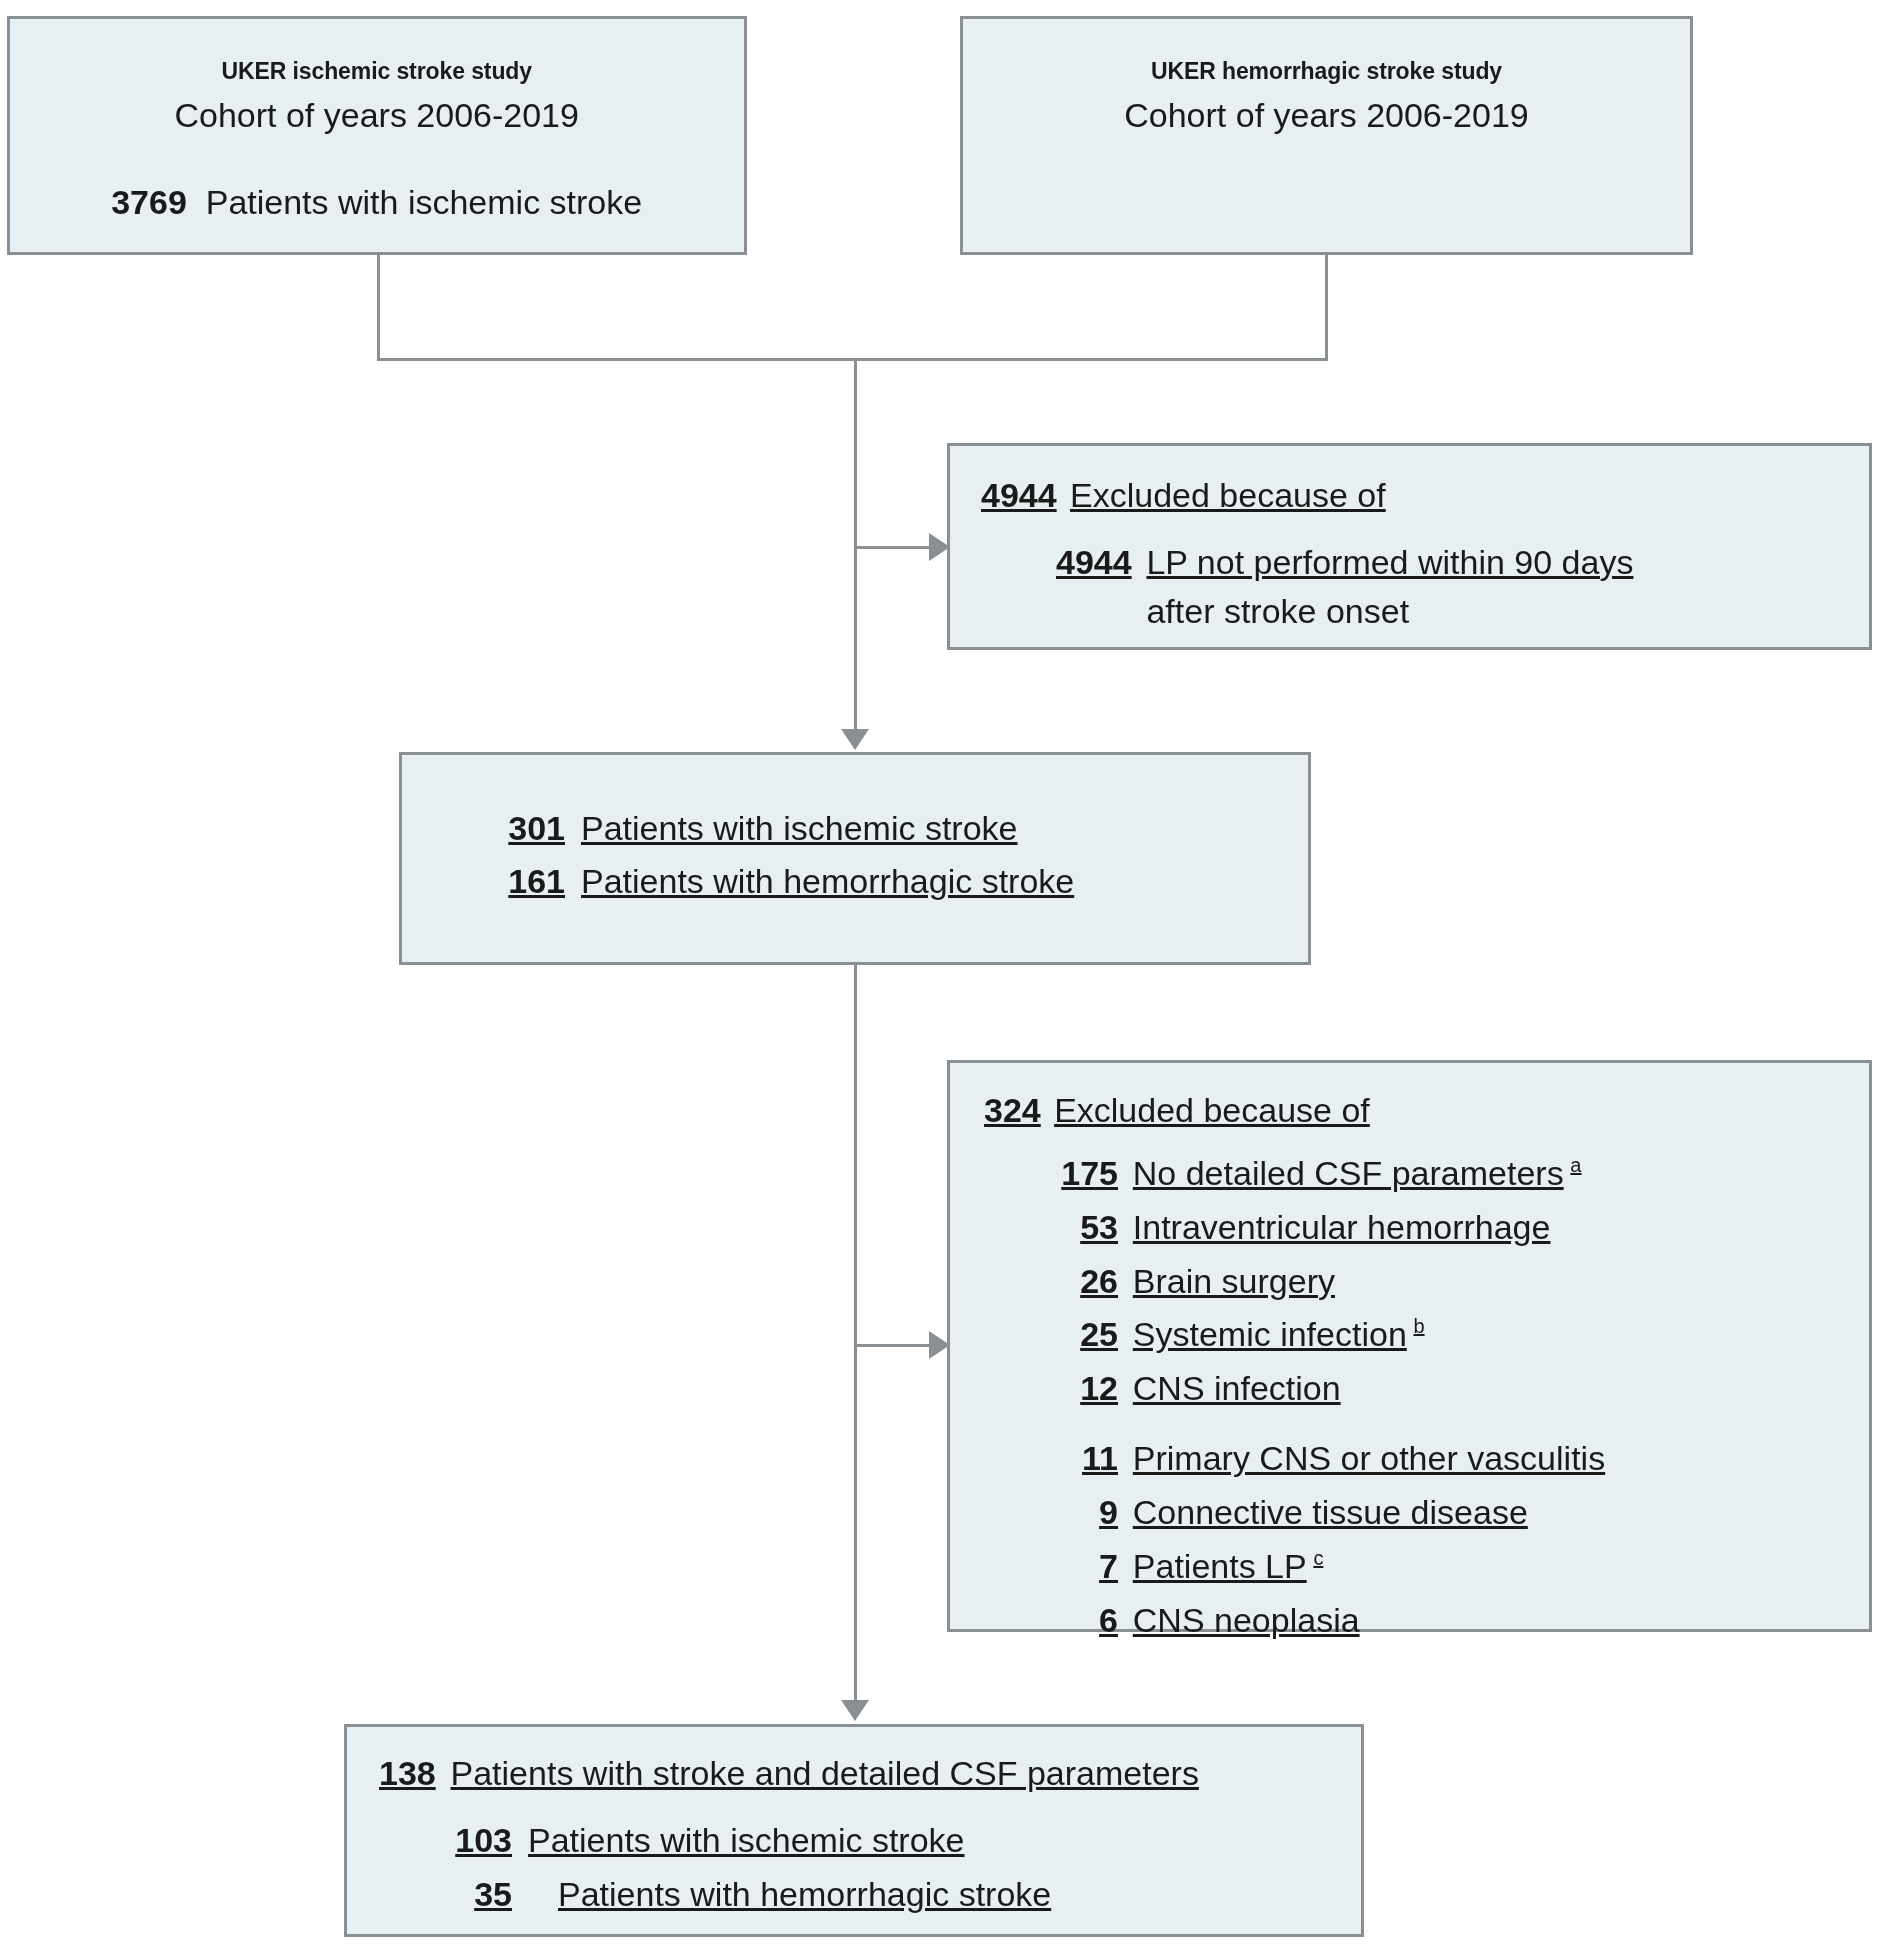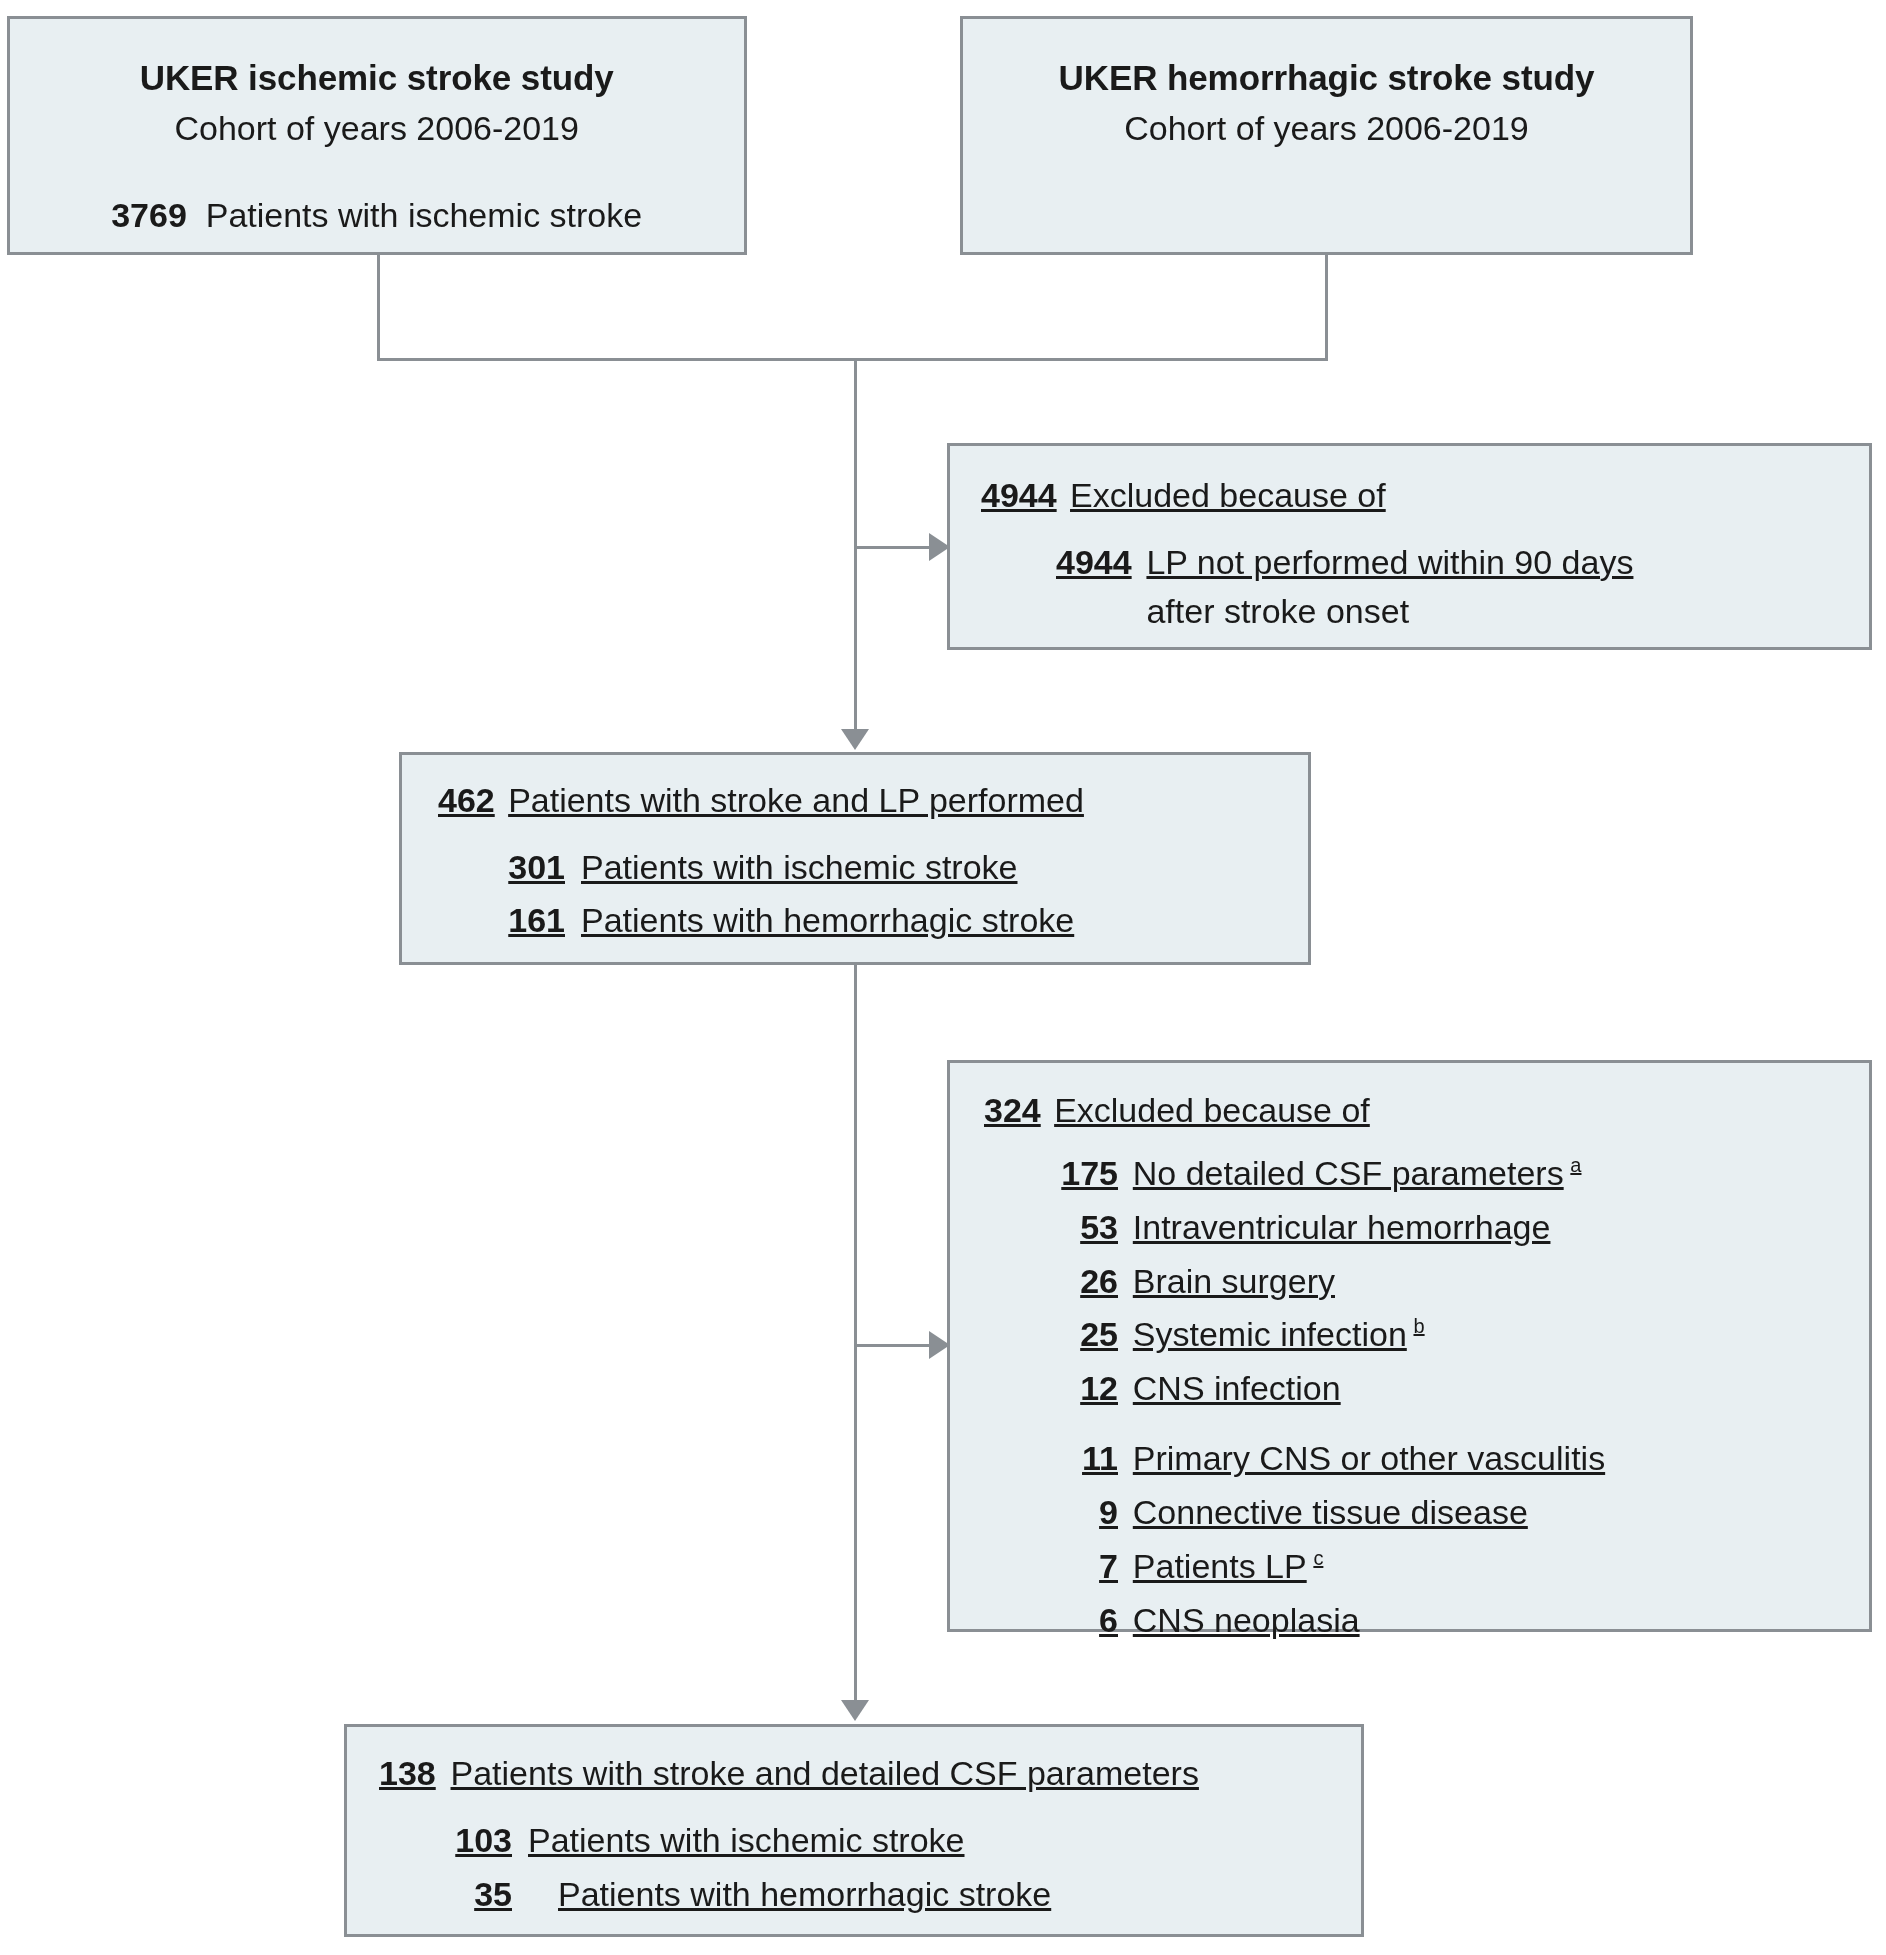--- a/index.html
+++ b/index.html
@@ -42,21 +42,21 @@
     position: absolute;
     width: 0; height: 0;
     border-top: 14px solid transparent;
     border-bottom: 14px solid transparent;
     border-left: 21.5px solid #8a8f94;
   }
 
   
   .top-title {
     text-align: center;
-    font-size: 35px;
+    font-size: 23px;
     font-weight: bold;
     letter-spacing: -0.1px;
   }
   .top-sub {
     text-align: center;
     font-size: 34px;
     margin-top: 10.7px;
   }
   .top-count {
     text-align: center;
@@ -118,25 +118,20 @@
         <span>
           <span>LP not performed within 90 days</span><br>
           <span style="display:inline-block; margin-top:10.7px;">after stroke onset</span>
         </span>
       </div>
     </div>
   </div>
 
   <div class="fbox" style="left:399px; top:752px; width:912px; height:213px;">
     <div style="padding:25.5px 27px 0 36px;">
-      <div class="row">
-        <span class="num">462</span>
-        <span style="width:13.4px;"></span>
-        <span>Patients with stroke and LP performed</span>
-      </div>
       <div class="row" style="margin-top:28px; padding-left:64px;">
         <span class="num" style="width:63px; text-align:right;">301</span>
         <span style="width:16px;"></span>
         <span>Patients with ischemic stroke</span>
       </div>
       <div class="row" style="margin-top:14.8px; padding-left:64px;">
         <span class="num" style="width:63px; text-align:right;">161</span>
         <span style="width:16px;"></span>
         <span>Patients with hemorrhagic stroke</span>
       </div>

